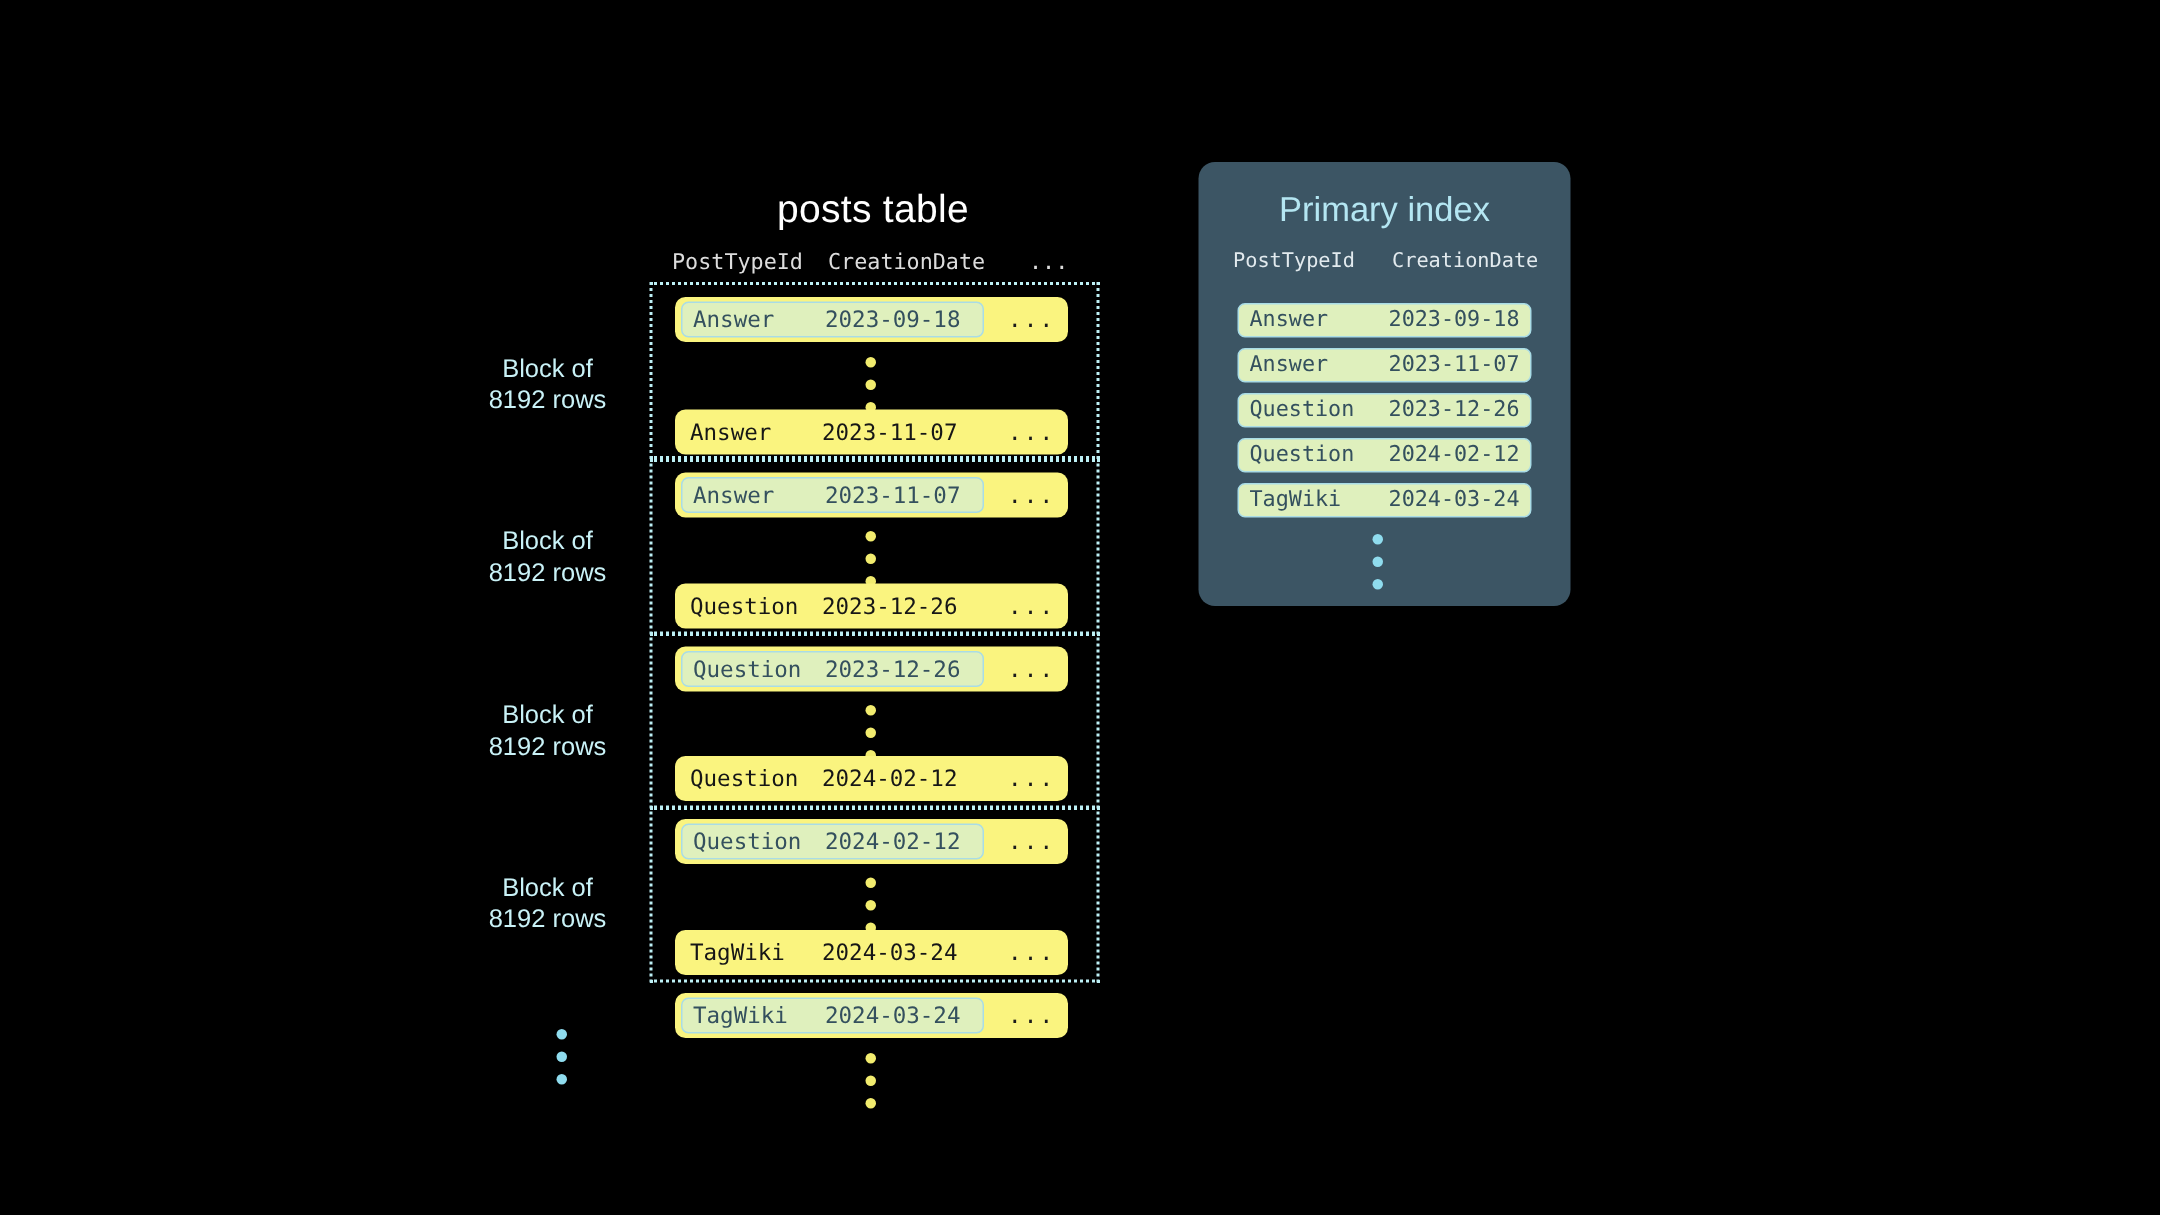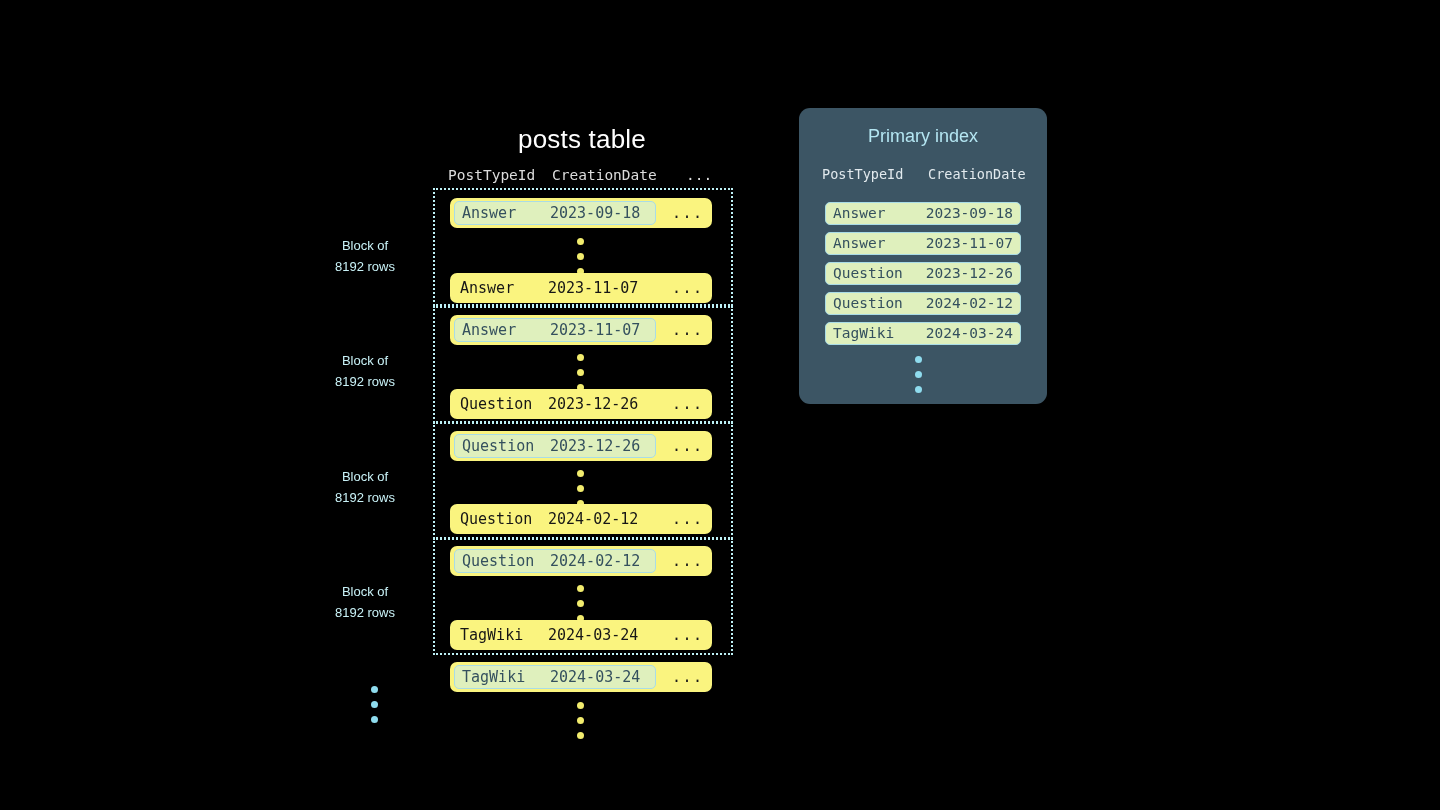--- a/index.html
+++ b/index.html
@@ -66,21 +66,21 @@
     left: 133px;
     width: 300px;
     border: 2px dotted #bdf0f5;
   }
 
   .block-label {
     position: absolute;
     width: 130px;
     text-align: center;
     color: #c9f2f7;
-    font-size: 13px;
+    font-size: 17px;
     line-height: 21px;
     font-weight: 400;
   }
 
   
   .row-pill {
     position: absolute;
     left: 150px;
     width: 262px;
     height: 30px;
@@ -157,21 +157,21 @@
     border-radius: 11px;
   }
 
   .index-title {
     position: absolute;
     left: 0;
     top: 18px;
     width: 248px;
     text-align: center;
     color: #b4e6f2;
-    font-size: 18px;
+    font-size: 23px;
     font-weight: 400;
     white-space: nowrap;
   }
 
   .index-headers {
     position: absolute;
     left: 23px;
     top: 58px;
     width: 210px;
     height: 20px;

